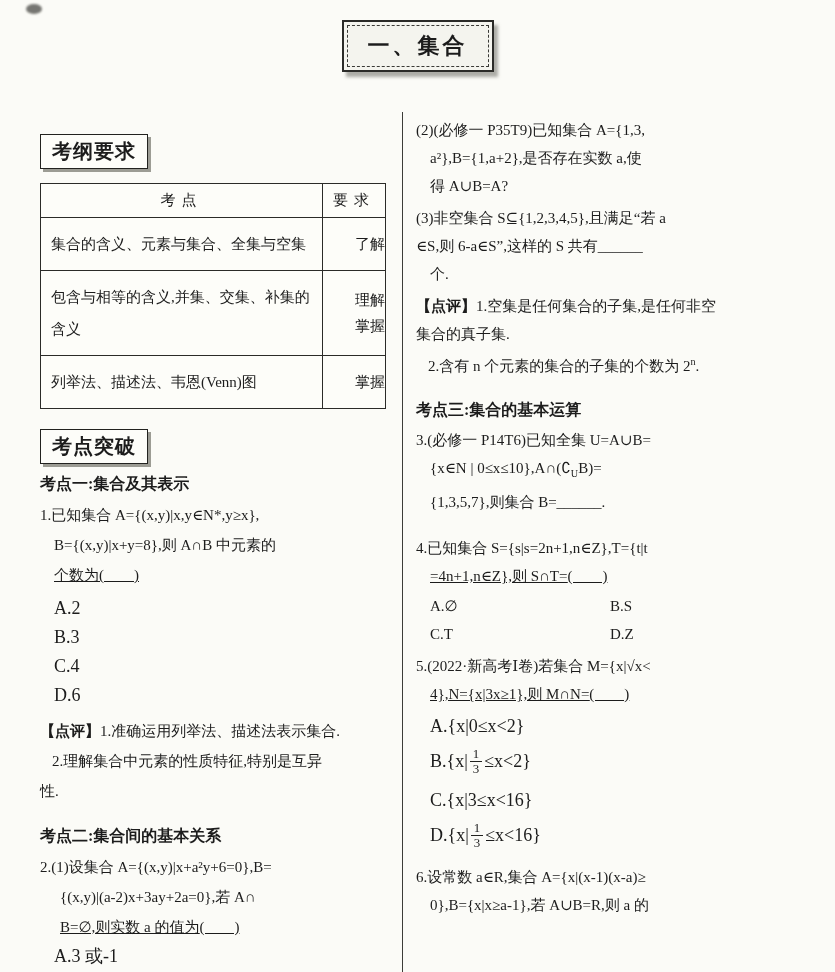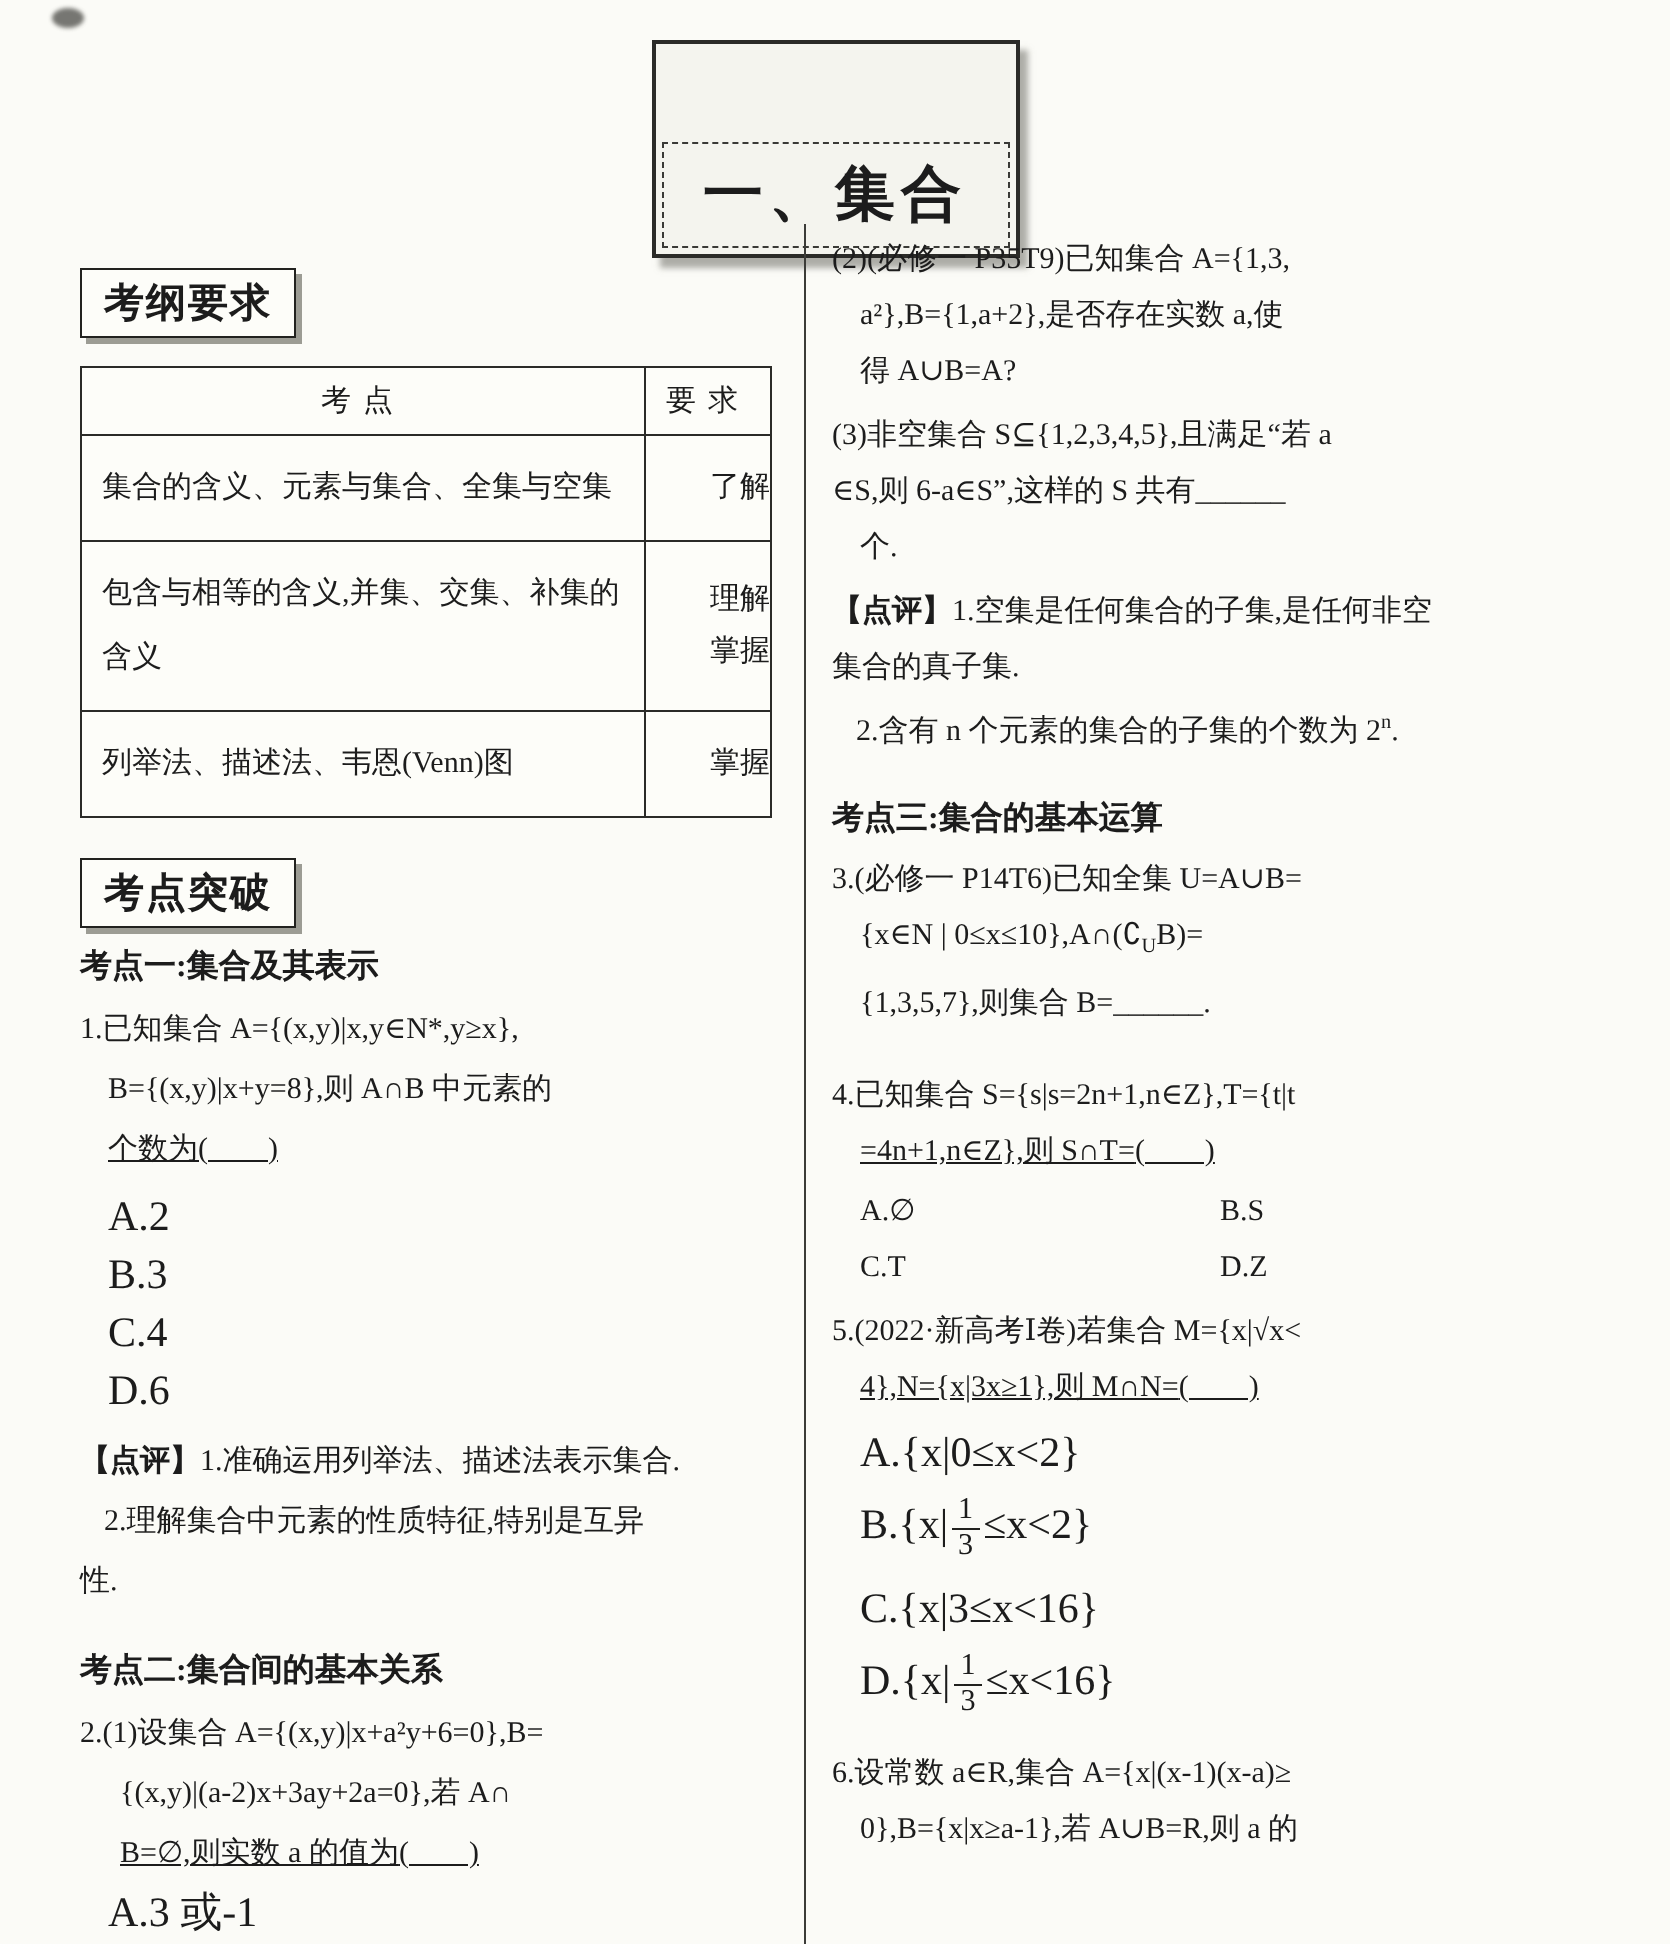--- a/index.html
+++ b/index.html
@@ -17,21 +17,21 @@
            background:#4a4a46; border-radius:50%; opacity:.75; filter:blur(1px); }
 
   
   .title-wrap {
     position:absolute; top:20px; left:50%; transform:translateX(-50%);
     border:2px solid #2b2b28; padding:3px; background:#f4f4ee;
     box-shadow:4px 5px 3px rgba(110,110,102,.55);
   }
   .title-inner {
     border:1px dashed #3a3a36; padding:5px 20px;
-    font-size:30px; font-weight:bold; letter-spacing:3px; white-space:nowrap;margin-top:46px;
+    font-size:22px; font-weight:bold; letter-spacing:3px; white-space:nowrap;
   }
 
   .divider { position:absolute; left:402px; top:112px; bottom:0; width:1px; background:#3c3c38; }
 
   .columns { position:absolute; top:108px; left:40px; width:760px; display:flex; }
   .col-left  { width:352px; }
   .col-right { width:384px; margin-left:24px; }
 
   .label-box {
     display:inline-block; border:1.5px solid #22221f; background:#fdfdf9;
@@ -51,21 +51,21 @@
   .topic-heading.tight { margin-top:18px; }
 
   .para { font-size:15px; line-height:30px; margin-top:4px; }
   .col-right .para { line-height:28px; }
   .line { white-space:nowrap; }
   .ind  { padding-left:14px; }
   .ind2 { padding-left:20px; }
   .flexline { display:flex; justify-content:flex-start;text-decoration:underline; }
   .bracket { white-space:nowrap; }
 
-  .option-line { font-size:21px; line-height:29px; padding-left:14px; }
+  .option-line { font-size:18px; line-height:29px; padding-left:14px; }
   .col-right .option-line { line-height:28px; }
   .option-line.tall { padding-top:7px; padding-bottom:9px; }
   .options-block { margin-top:4px; }
 
   .options-grid {
     display:grid; grid-template-columns:180px 1fr; width:100%;
     padding-left:14px; font-size:15px; line-height:28px; margin-top:2px;
   }
 
   .b { font-weight:bold; }

